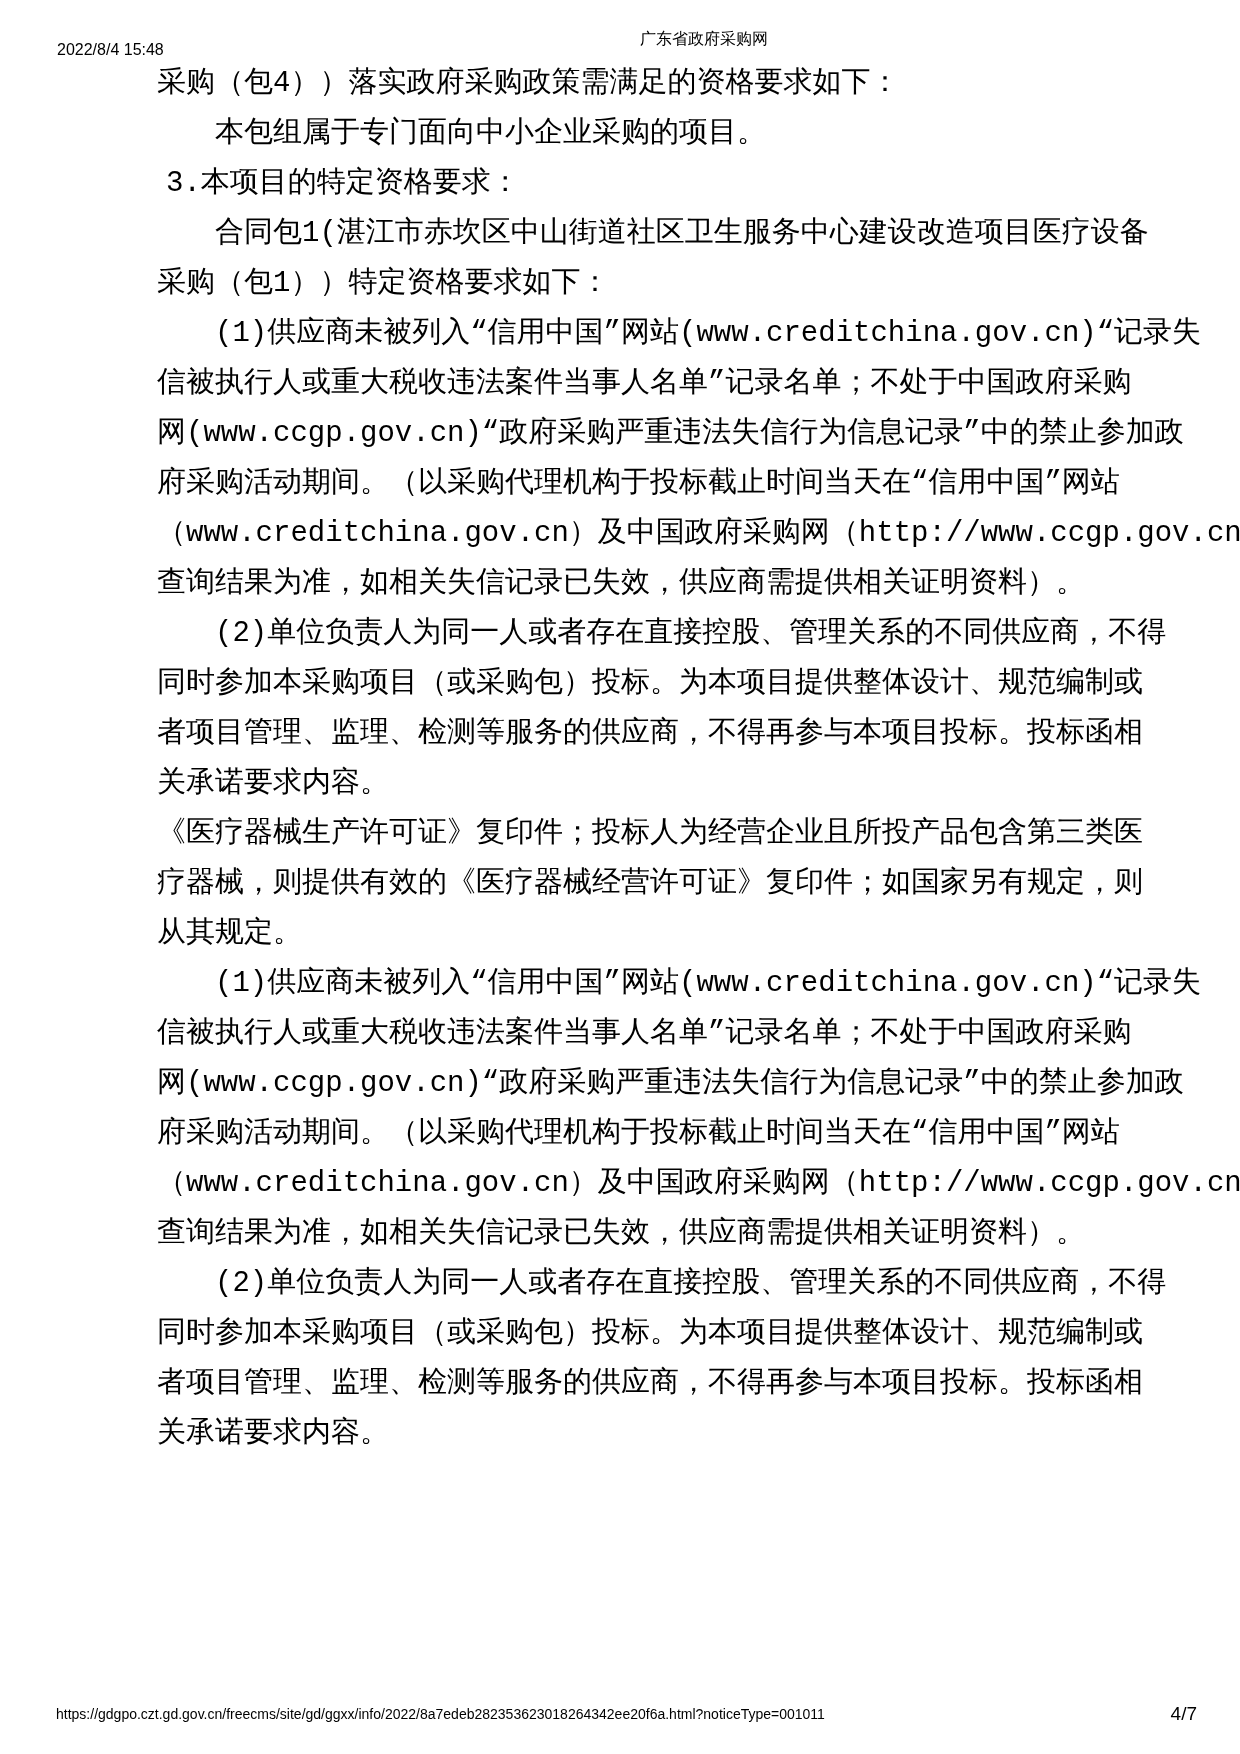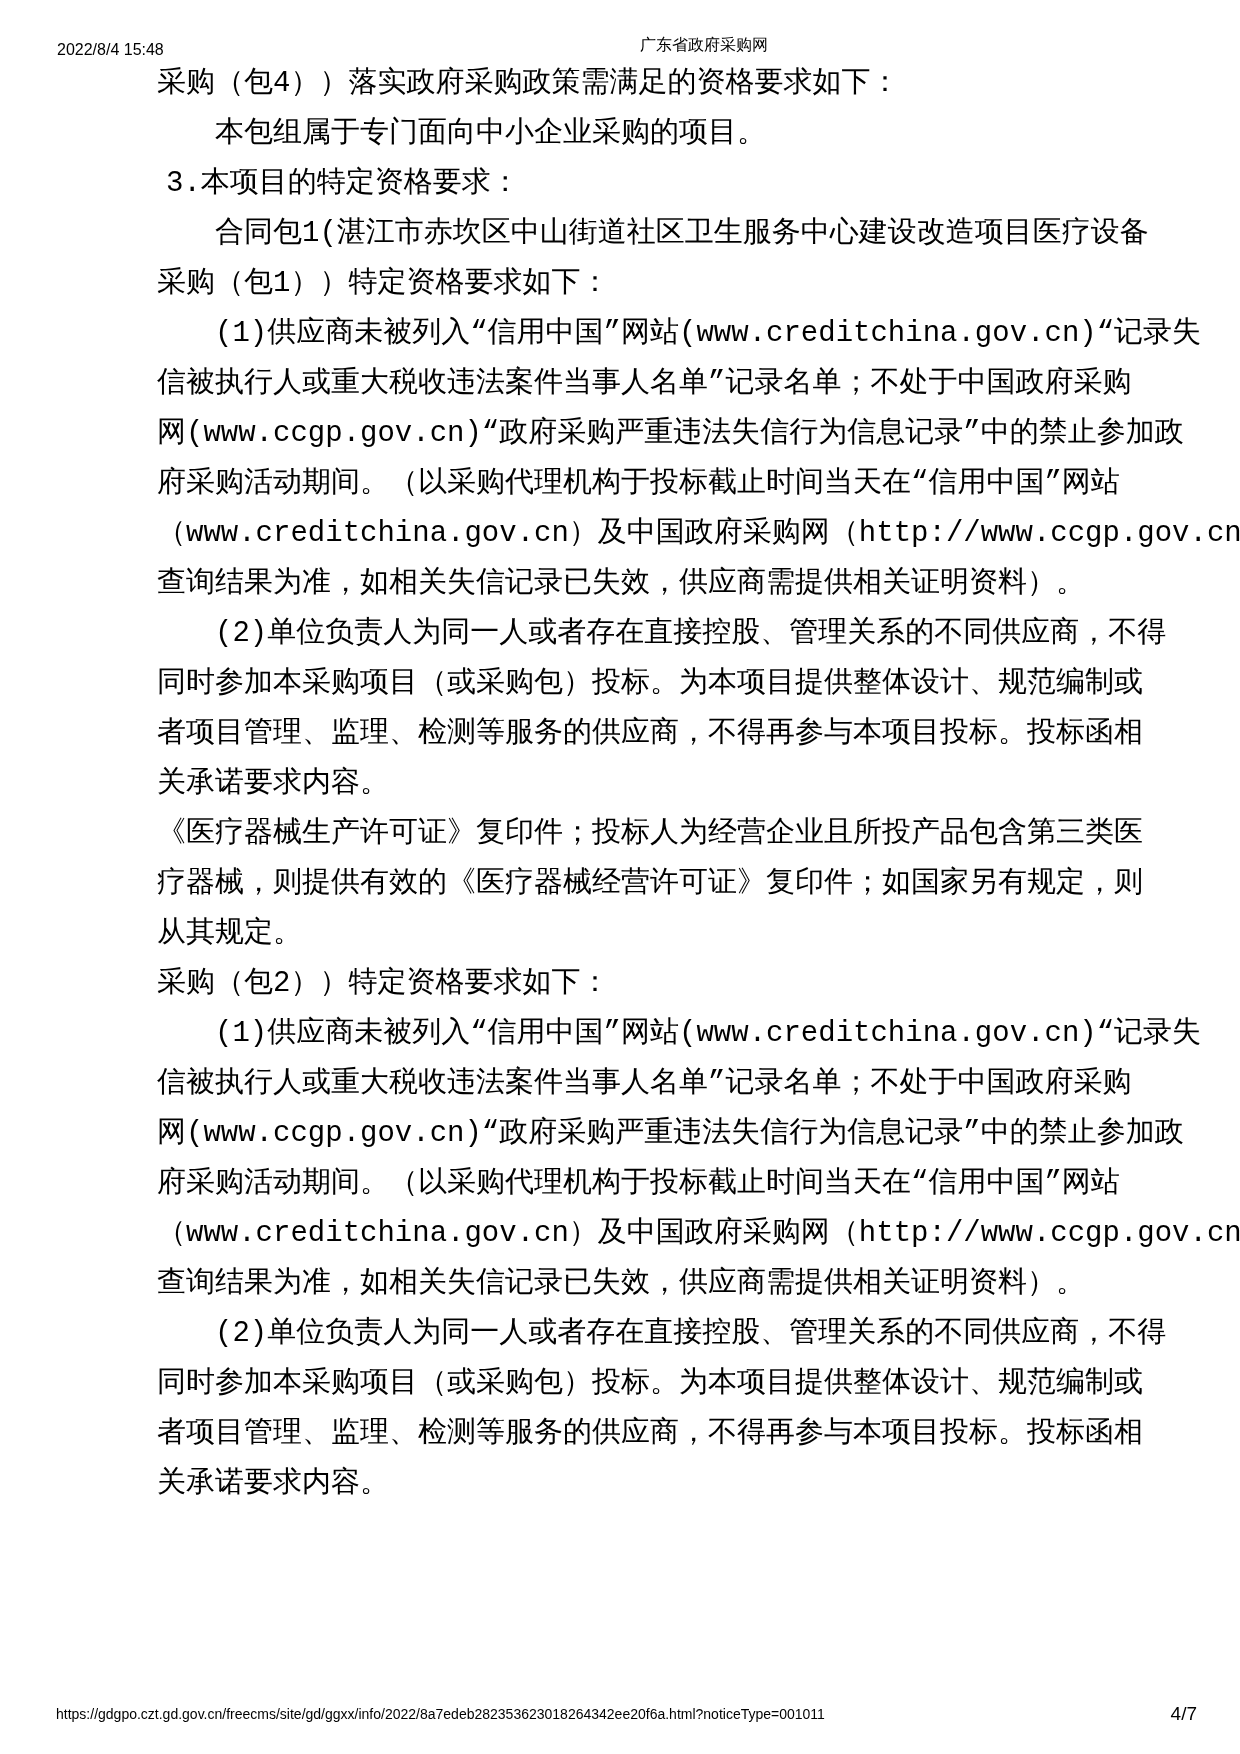--- a/index.html
+++ b/index.html
@@ -20,21 +20,20 @@
     position: absolute; left: 57px; top: 40px;
     font-size: 16px; line-height: 20px;
     font-family: "Liberation Sans", sans-serif;
     white-space: nowrap;
   }
   .hdr-title {
     position: absolute; left: 640px; top: 29px;
     font-size: 16px; line-height: 20px;
     font-family: "Liberation Sans", sans-serif;
     white-space: nowrap;
-    margin-top: 6px;
   }
   
   .doc-body {
     position: absolute; left: 157px; top: 59px;
     width: 1040px;
     font-family: "Liberation Mono", "DejaVu Serif", serif;
     font-size: 29px;
     color: #000000;
   }
   .doc-body .line {
@@ -77,21 +76,20 @@
       <div class="line indent-0">府采购活动期间。（以采购代理机构于投标截止时间当天在“信用中国”网站</div>
       <div class="line indent-0">（www.creditchina.gov.cn）及中国政府采购网（http://www.ccgp.gov.cn/）</div>
       <div class="line indent-0">查询结果为准，如相关失信记录已失效，供应商需提供相关证明资料）。</div>
       <div class="line indent-2">(2)单位负责人为同一人或者存在直接控股、管理关系的不同供应商，不得</div>
       <div class="line indent-0">同时参加本采购项目（或采购包）投标。为本项目提供整体设计、规范编制或</div>
       <div class="line indent-0">者项目管理、监理、检测等服务的供应商，不得再参与本项目投标。投标函相</div>
       <div class="line indent-0">关承诺要求内容。</div>
       <div class="line indent-0">《医疗器械生产许可证》复印件；投标人为经营企业且所投产品包含第三类医</div>
       <div class="line indent-0">疗器械，则提供有效的《医疗器械经营许可证》复印件；如国家另有规定，则</div>
       <div class="line indent-0">从其规定。</div>
-      <div class="line indent-0">采购（包2））特定资格要求如下：</div>
       <div class="line indent-2">(1)供应商未被列入“信用中国”网站(www.creditchina.gov.cn)“记录失</div>
       <div class="line indent-0">信被执行人或重大税收违法案件当事人名单”记录名单；不处于中国政府采购</div>
       <div class="line indent-0">网(www.ccgp.gov.cn)“政府采购严重违法失信行为信息记录”中的禁止参加政</div>
       <div class="line indent-0">府采购活动期间。（以采购代理机构于投标截止时间当天在“信用中国”网站</div>
       <div class="line indent-0">（www.creditchina.gov.cn）及中国政府采购网（http://www.ccgp.gov.cn/）</div>
       <div class="line indent-0">查询结果为准，如相关失信记录已失效，供应商需提供相关证明资料）。</div>
       <div class="line indent-2">(2)单位负责人为同一人或者存在直接控股、管理关系的不同供应商，不得</div>
       <div class="line indent-0">同时参加本采购项目（或采购包）投标。为本项目提供整体设计、规范编制或</div>
       <div class="line indent-0">者项目管理、监理、检测等服务的供应商，不得再参与本项目投标。投标函相</div>
       <div class="line indent-0">关承诺要求内容。</div>

